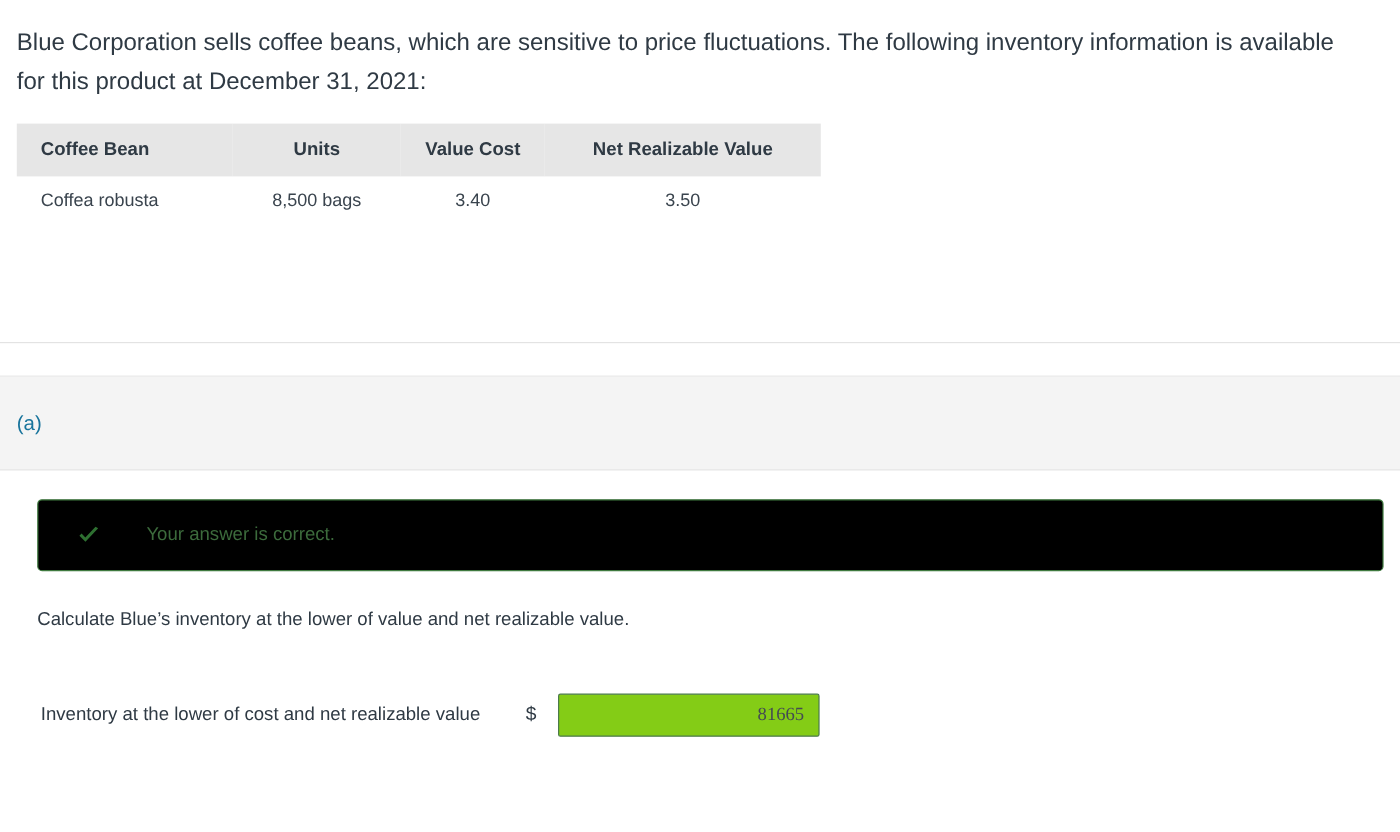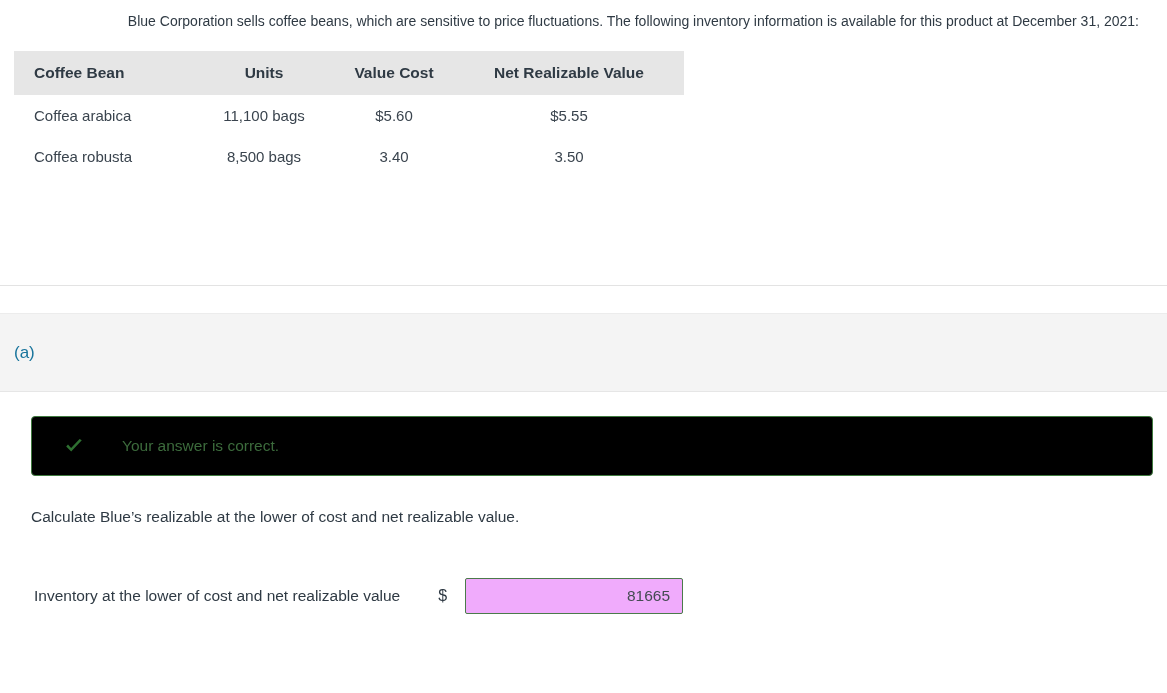--- a/index.html
+++ b/index.html
@@ -12,26 +12,25 @@
     width: 1167px;
     height: 693px;
     font-family: "Liberation Sans", sans-serif;
     color: #2f3a44;
     overflow: hidden;
     position: relative;
   }
 
   
   .prompt {
-    padding: 10px 16px 0 14px;
-    font-size: 14px;
+    padding: 20px 16px 0 14px;
+    font-size: 20px;
     line-height: 1.62;
     color: #2f3a44;
     max-width: 1155px;
-    text-align: right;
   }
 
   
   .table-wrap {
     margin: 18px 0 0 14px;
     width: 670px;
   }
   table.inv {
     width: 670px;
     border-collapse: collapse;
@@ -144,24 +143,24 @@
   }
   .dollar-sign {
     margin-left: 38px;
     font-size: 16px;
     color: #2f3a44;
   }
   .answer-input {
     margin-left: 18px;
     width: 218px;
     height: 36px;
-    background: #f0abfc;
+    background: #84cc16;
     border: 1px solid #4b7a4b;
     border-radius: 2px;
-    font-family: Liberation Sans, sans-serif;
+    font-family: Liberation Serif, serif;
     font-size: 15.5px;
     color: #444b52;
     text-align: right;
     padding: 0 12px;
   }
 </style>
 </head>
 <body>
 
 <div class="prompt">Blue Corporation sells coffee beans, which are sensitive to price fluctuations. The following inventory information is available for this product at December 31, 2021:</div>
@@ -171,26 +170,20 @@
     <thead>
       <tr>
         <th class="col-bean">Coffee Bean</th>
         <th class="col-units">Units</th>
         <th class="col-cost">Value Cost</th>
         <th class="col-nrv">Net Realizable Value</th>
       </tr>
     </thead>
     <tbody>
       <tr>
-        <td class="col-bean">Coffea arabica</td>
-        <td class="col-units">11,100 bags</td>
-        <td class="col-cost">$5.60</td>
-        <td class="col-nrv">$5.55</td>
-      </tr>
-      <tr>
         <td class="col-bean">Coffea robusta</td>
         <td class="col-units">8,500 bags</td>
         <td class="col-cost">3.40</td>
         <td class="col-nrv">3.50</td>
       </tr>
     </tbody>
   </table>
 </div>
 
 <div class="divider" id="divider-1"></div>
@@ -201,19 +194,19 @@
 
 <div class="correct-banner">
   <span class="check-icon">
     <svg width="22" height="22" viewBox="0 0 22 22" aria-hidden="true">
       <path d="M3.2 11.4 L8.2 16.4 L18.8 5.2 L16.6 4.0 L8.1 12.9 L5.0 9.6 Z" fill="#2e7031"></path>
     </svg>
   </span>
   <span class="correct-text">Your answer is correct.</span>
 </div>
 
-<div class="question-text">Calculate Blue’s realizable at the lower of cost and net realizable value.</div>
+<div class="question-text">Calculate Blue’s inventory at the lower of value and net realizable value.</div>
 
 <div class="answer-row">
   <span class="answer-label">Inventory at the lower of cost and net realizable value</span>
   <span class="dollar-sign">$</span>
   <input class="answer-input" type="text" value="81665" style="">
 </div>
 
 </body></html>

